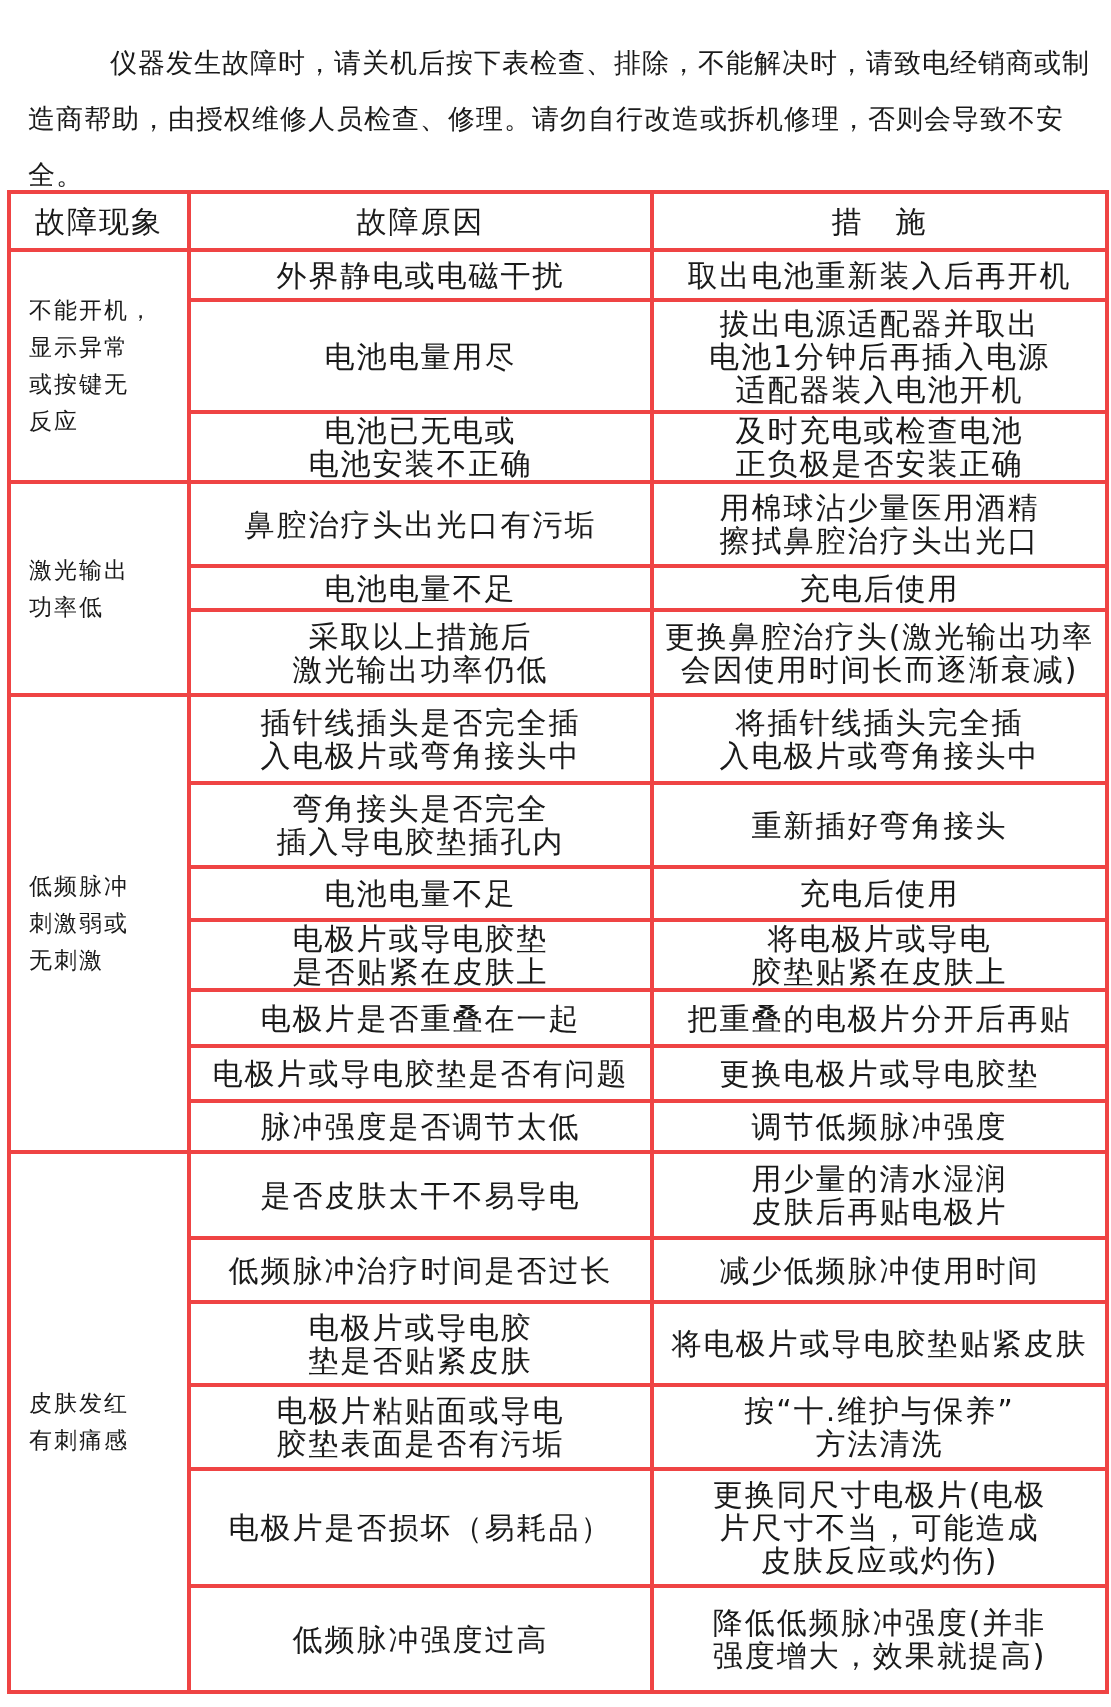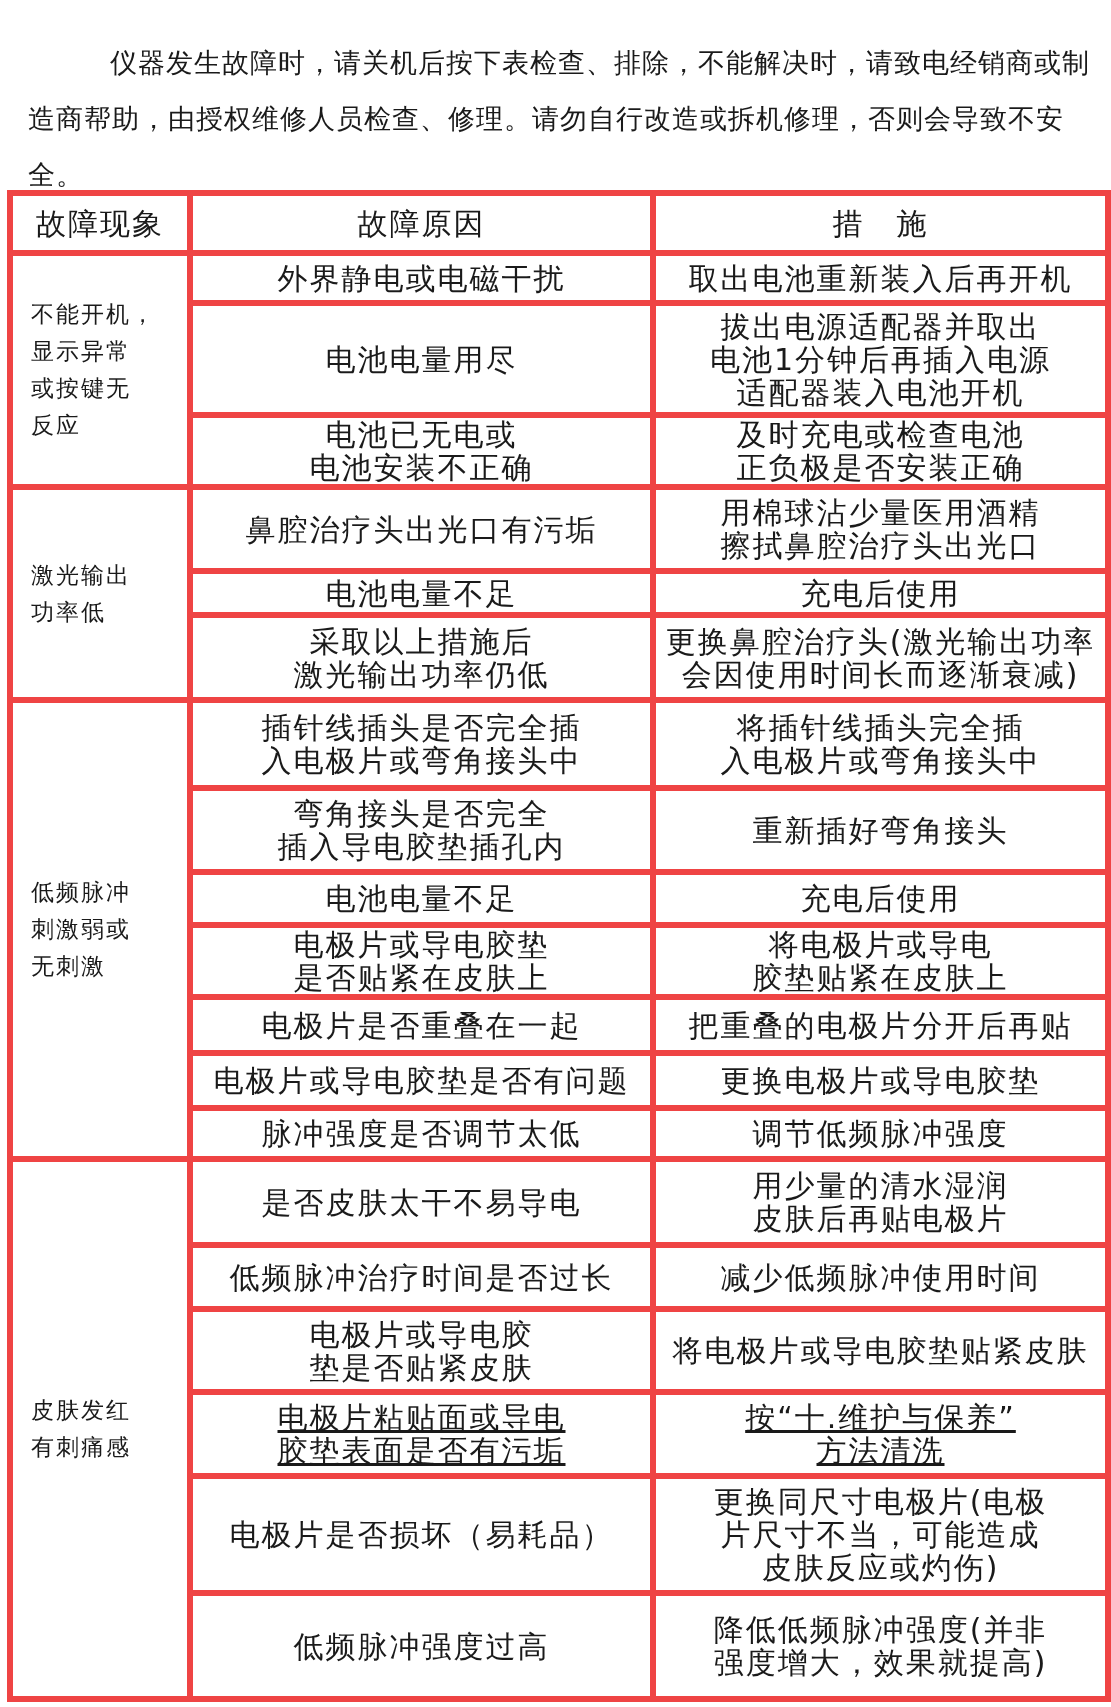--- a/index.html
+++ b/index.html
@@ -12,21 +12,21 @@
     position: absolute; left: 28px; top: 8px; width: 1080px;
     font-size: 27px; line-height: 56px; letter-spacing: 1px;
     text-indent: 82px;
   }
   table.fault {
     position: absolute; left: 7px; top: 190px;
     width: 1098px; border-collapse: collapse;
     table-layout: fixed;
   }
   table.fault td, table.fault th {
-    border: 6px solid #ef4444;
+    border: 4px solid #ef4444;
     font-weight: normal;
     font-size: 30px; line-height: 33px;
     letter-spacing: 2px;
     text-align: center; vertical-align: middle;
     padding: 0 4px;
     white-space: pre-line;
   }
   table.fault th { height: 54px; }
   table.fault td.sym {
     text-align: left; padding-left: 18px; font-size: 23px; line-height: 37px;
@@ -138,21 +138,21 @@
       </tr>
       <tr style="height: 64px;">
         <td class="tight">低频脉冲治疗时间是否过长</td>
         <td class="">减少低频脉冲使用时间</td>
       </tr>
       <tr style="height: 83px;">
         <td>电极片或导电胶
 垫是否贴紧皮肤</td>
         <td class="tight">将电极片或导电胶垫贴紧皮肤</td>
       </tr>
-      <tr style="height: 84px; text-decoration: underline;">
+      <tr style="height: 84px;">
         <td>电极片粘贴面或导电
 胶垫表面是否有污垢</td>
         <td class="left">按“十.维护与保养”
 方法清洗</td>
       </tr>
       <tr style="height: 117px;">
         <td class="tight">电极片是否损坏（易耗品）</td>
         <td class="left">更换同尺寸电极片(电极
 片尺寸不当，可能造成
 皮肤反应或灼伤)</td>

